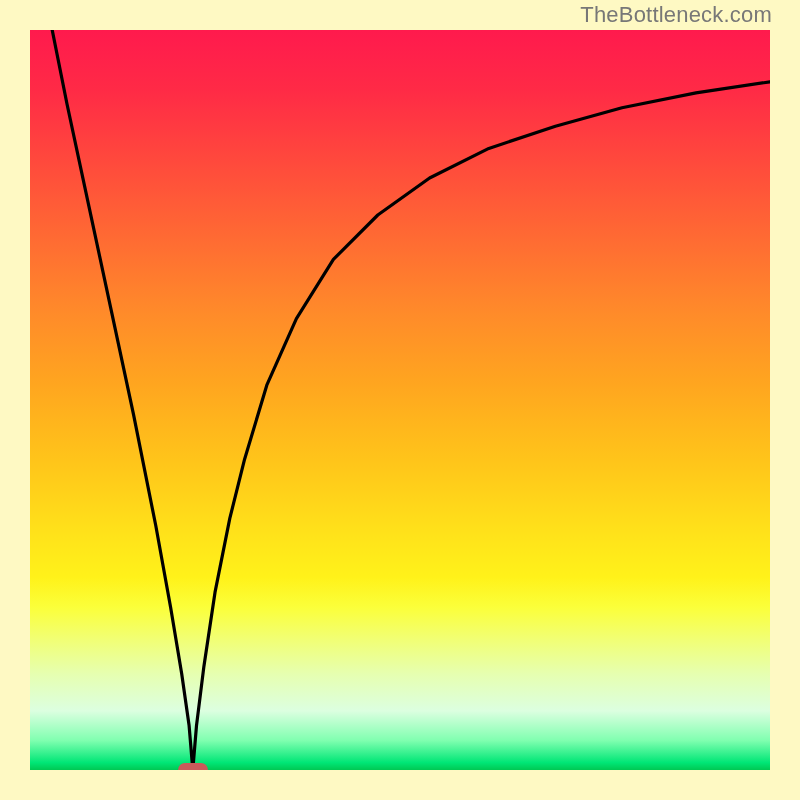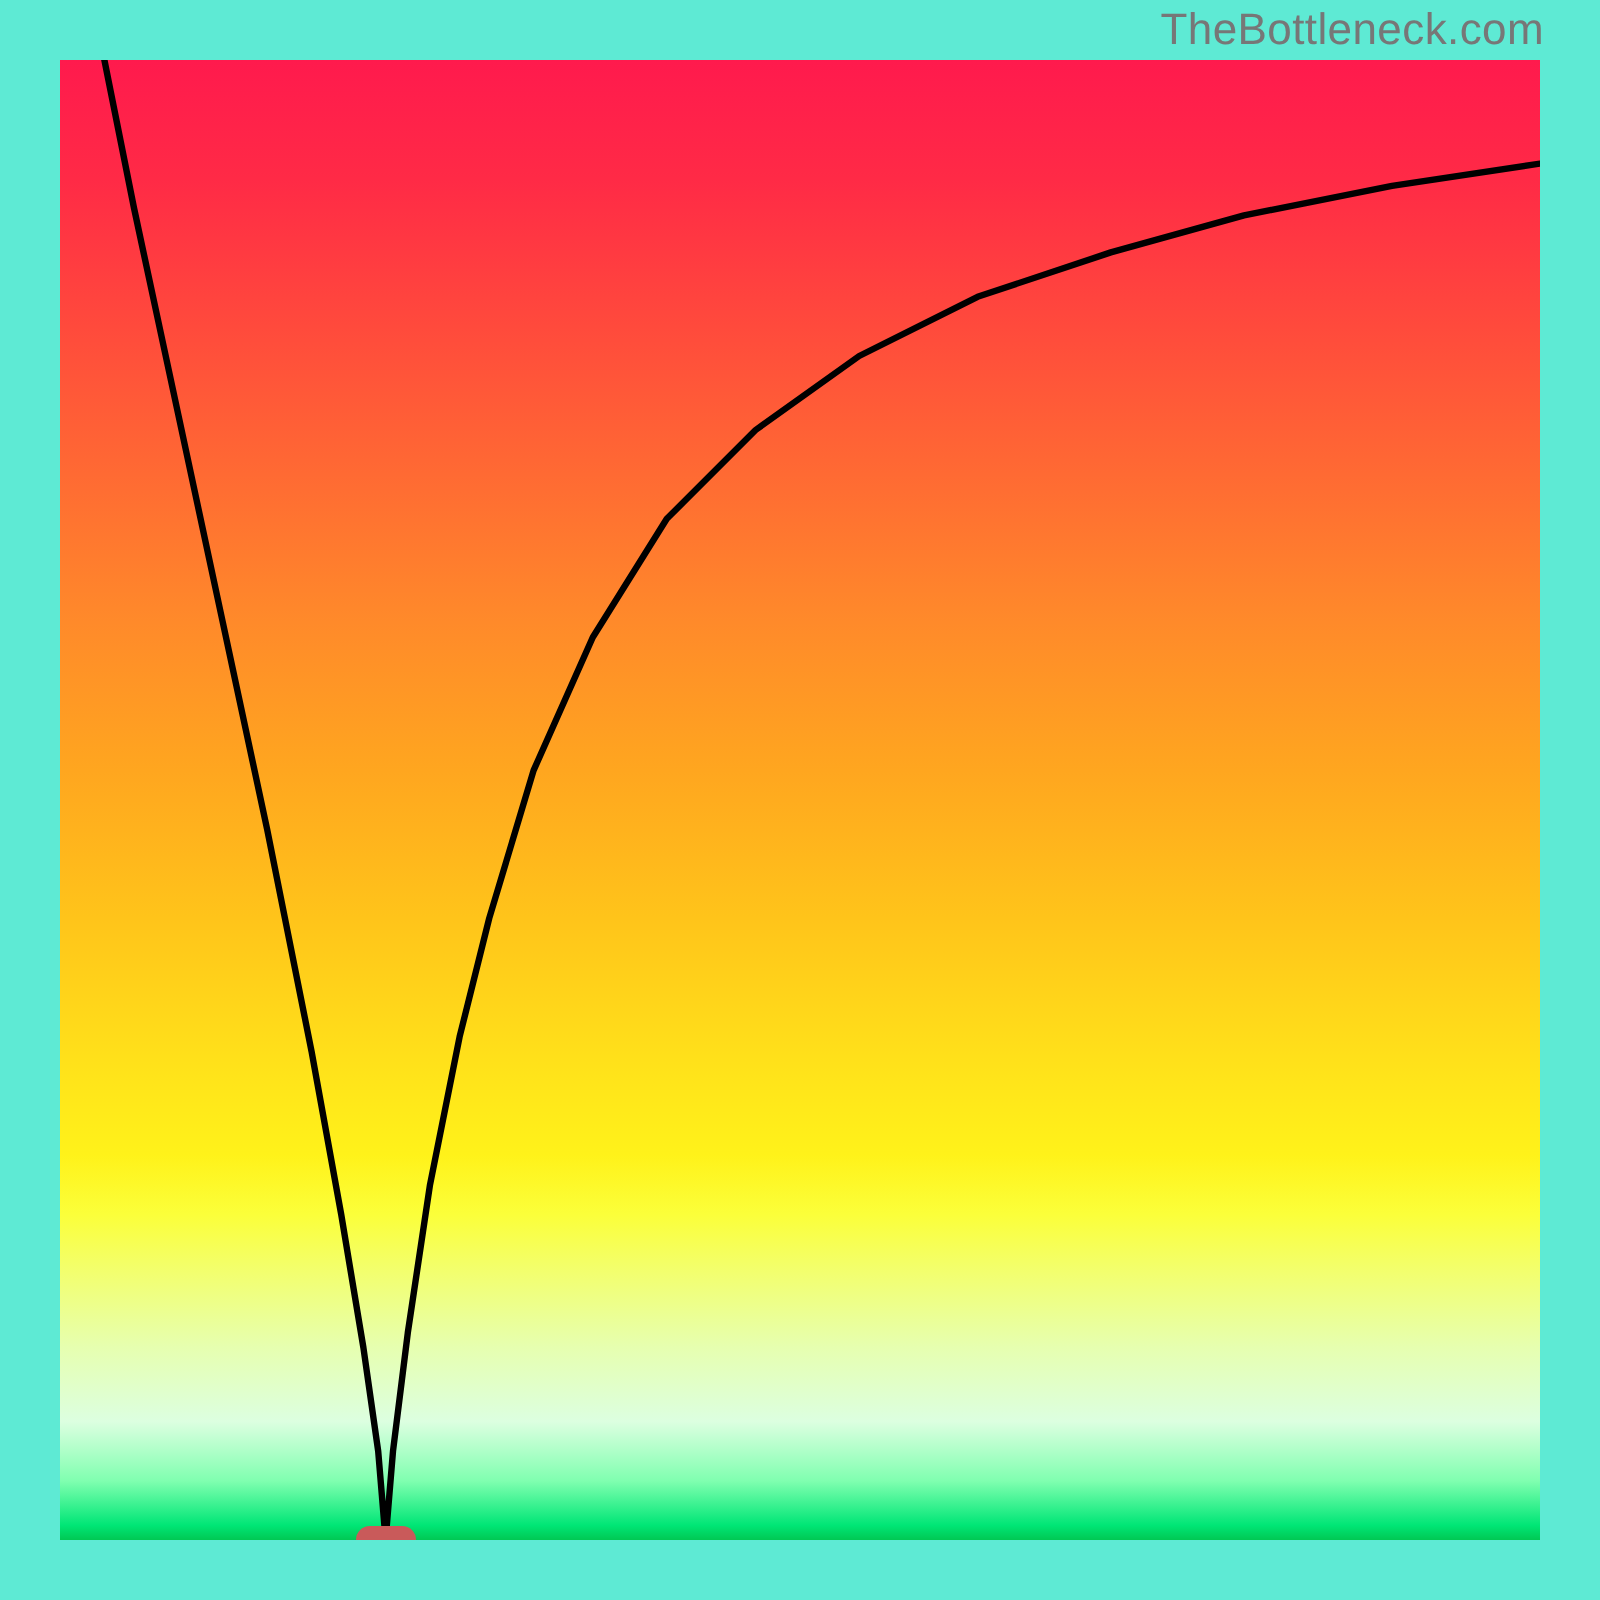--- a/index.html
+++ b/index.html
@@ -8,21 +8,21 @@
     width: 800px;
     height: 800px;
     background: #000;
     overflow: hidden;
     font-family: Arial, Helvetica, sans-serif;
   }
   .outer {
     position: relative;
     width: 800px;
     height: 800px;
-    background: #5eead4;
+    background: #fef9c3;
   }
   .watermark {
     position: absolute;
     top: 2px;
     right: 28px;
     color: #777;
     font-size: 22px;
     font-weight: 500;
     letter-spacing: 0.2px;
     z-index: 10;

